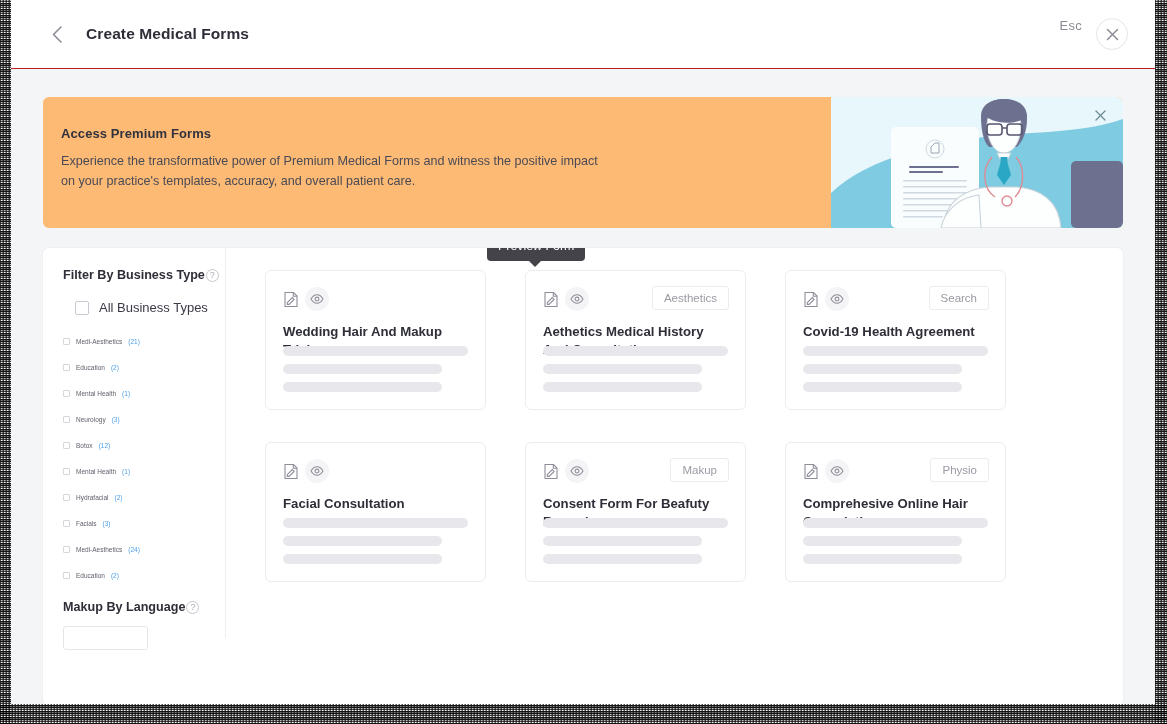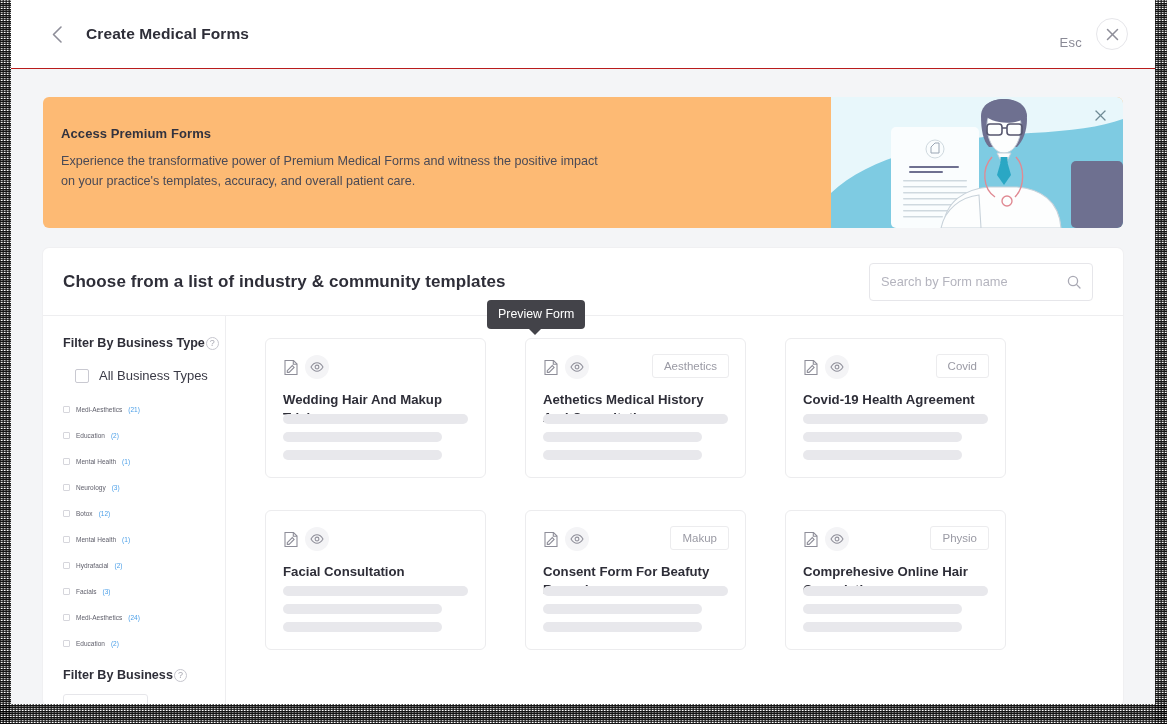--- a/index.html
+++ b/index.html
@@ -28,21 +28,21 @@
     border-bottom: 1px solid #b91c1c; display:flex; align-items:center;
   }
   #back-btn {
     width: 34px; height: 34px; margin-left: 29px; display:flex;
     align-items:center; justify-content:center; cursor:pointer;
   }
   #page-title {
     margin-left: 12px; font-size: 15.5px; font-weight: 700;
     color: #2e2e38; letter-spacing: .1px;
   }
-  #topbar-right { margin-left:auto; margin-right: 27px; display:flex; align-items:flex-end; gap:14px; }
+  #topbar-right { margin-left:auto; margin-right: 27px; display:flex; align-items:flex-start; gap:14px; }
   #esc-label { font-size: 13px; color:#8a8a96; letter-spacing:.3px; }
   #close-circle {
     width: 32px; height: 32px; border-radius: 50%;
     border: 1px solid #e6e6ea; display:flex; align-items:center; justify-content:center;
     cursor:pointer; background:#fff;
   }
 
   
   #body-area { position:relative; height: 637px; background:#f4f5f7; padding: 28px 32px 0 32px; }
 
@@ -196,30 +196,20 @@
       <div id="promo-close">
         <svg width="11" height="11" viewBox="0 0 11 11">
           <line x1="1" y1="1" x2="10" y2="10" stroke="#6f8b95" stroke-width="1.3" stroke-linecap="round"></line>
           <line x1="10" y1="1" x2="1" y2="10" stroke="#6f8b95" stroke-width="1.3" stroke-linecap="round"></line>
         </svg>
       </div>
     </div>
 
     <div id="templates-card">
 
-      <div id="templates-header">
-        <div id="templates-heading">Choose from a list of industry &amp; community templates</div>
-        <div id="search-wrap">
-          <input id="search-input" type="text" placeholder="Search by Form name" style="">
-          <svg width="14" height="14" viewBox="0 0 14 14">
-            <circle cx="6" cy="6" r="4.6" fill="none" stroke="#a9a9b4" stroke-width="1.3"></circle>
-            <line x1="9.4" y1="9.4" x2="13" y2="13" stroke="#a9a9b4" stroke-width="1.3" stroke-linecap="round"></line>
-          </svg>
-        </div>
-      </div>
 
       <div id="templates-body">
 
         <div id="filters">
           <div class="filter-title-row">
             <span class="filter-title">Filter By Business Type</span>
             <span class="help-icon">?</span>
           </div>
 
           <div id="all-types-row">
@@ -275,21 +265,21 @@
             </div>
             <div class="type-row">
               <span class="cb-sm"></span>
               <span class="type-label">Education</span>
               <span class="type-count">(2)</span>
             </div>
           </div>
 
           <div id="lang-section">
             <div class="filter-title-row">
-              <span class="filter-title">Filter By Business</span>
+              <span class="filter-title">Makup By Language</span>
               <span class="help-icon">?</span>
             </div>
             <div id="lang-box"></div>
           </div>
         </div>
 
         <div id="grid-wrap">
 
           <div id="tooltip">Preview Form</div>
 
@@ -347,21 +337,21 @@
                   <path d="M10.3,1.6 v3.6 h3.6" fill="none" stroke="#8e8e99" stroke-width="1.1"></path>
                   <path d="M4.3,11.6 l5-5 l1.8,1.8 l-5,5 h-1.8 z" fill="none" stroke="#8e8e99" stroke-width="1.1"></path>
                 </svg>
                 <div class="eye-btn hl">
                   <svg width="14" height="10" viewBox="0 0 14 10">
                     <path d="M1,5 C3,1.6 5,0.8 7,0.8 C9,0.8 11,1.6 13,5 C11,8.4 9,9.2 7,9.2 C5,9.2 3,8.4 1,5 Z" fill="none" stroke="#8e8e99" stroke-width="1.05"></path>
                     <circle cx="7" cy="5" r="1.9" fill="none" stroke="#8e8e99" stroke-width="1.05"></circle>
                   </svg>
                 </div>
               </div>
-              <div class="tag">Covid</div>
+              <div class="tag">Search</div>
               <div class="tcard-title">Covid-19 Health Agreement</div>
               <div class="skeletons">
                 <div class="sk" style="width:100%"></div>
                 <div class="sk" style="width:86%"></div>
                 <div class="sk" style="width:86%"></div>
               </div>
             </div>
 
             <div class="tcard">
               <div class="tcard-icons">

